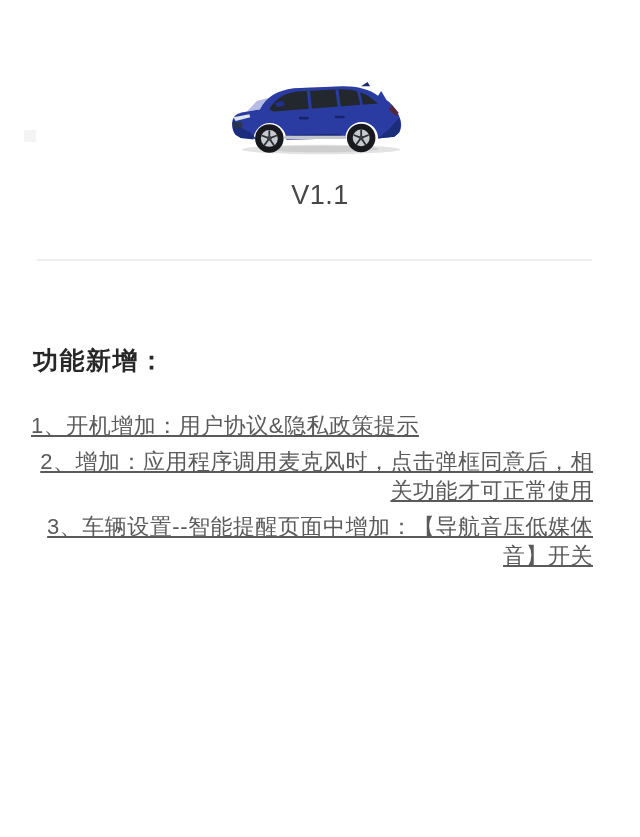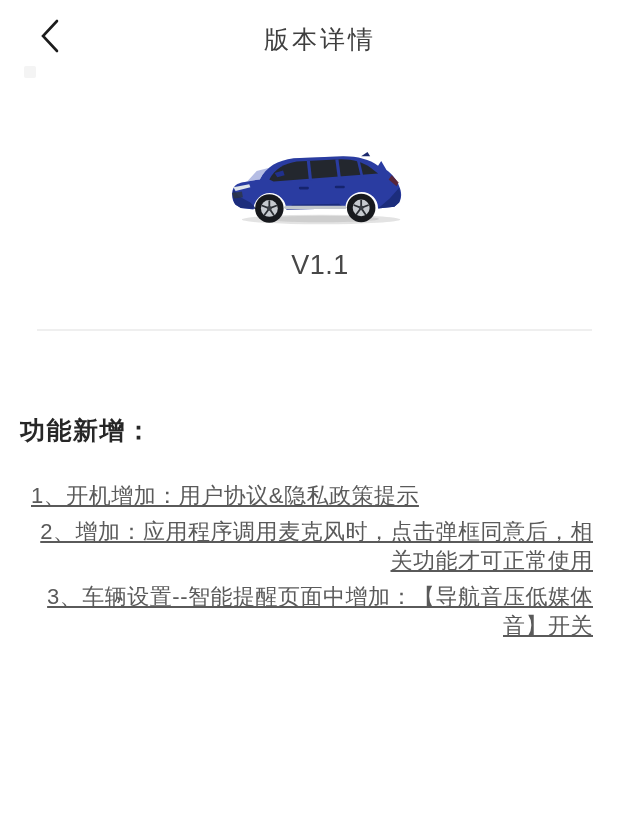--- a/index.html
+++ b/index.html
@@ -64,21 +64,21 @@
   
   .divider {
     border: none;
     height: 2px;
     background: #efefef;
     margin: 50px 48px 0 37px;
   }
   
   .section h2 {
     margin: 0;
-    padding: 0 40px 0 20px;
+    padding: 0 40px 0 33px;
     font-size: 25px;
     line-height: 30px;
     font-weight: 700;
     color: #272727;
     letter-spacing: 1.5px;
   }
   .section.new h2 { margin-top: 84px; }
   .section.opt h2 { margin-top: 52px; padding-left: 39px; }
   .section p.item {
     margin: 0;
@@ -101,28 +101,20 @@
     height: 12px;
     background: #f4f4f4;
     border-radius: 2px;
   }
 </style>
 </head>
 <body>
 
 <div class="screen">
 
-  <div class="header">
-    <button class="back-btn">
-      <svg width="22" height="36" viewBox="0 0 22 36">
-        <polyline points="18,3 4,18 18,33" fill="none" stroke="#1c1c1c" stroke-width="2.6" stroke-linecap="round" stroke-linejoin="miter"></polyline>
-      </svg>
-    </button>
-    <h1 class="page-title">版本详情</h1>
-  </div>
 
   <div class="smudge"></div>
 
   <div class="car-wrap">
     <svg viewBox="0 0 360 180">
 
       <ellipse cx="182" cy="162" rx="150" ry="9" fill="#3a3a3a" opacity="0.14"></ellipse>
       <ellipse cx="182" cy="161" rx="110" ry="6" fill="#3a3a3a" opacity="0.12"></ellipse>
 
       <path d="M72,90 C84,62 106,50 134,46 L224,42 C250,42 270,50 286,62 L300,76 L80,94 Z" fill="#c9ced4"></path>

